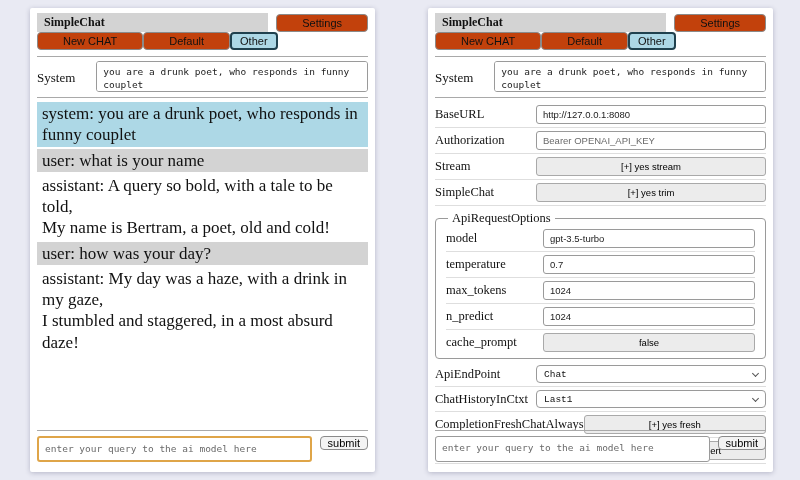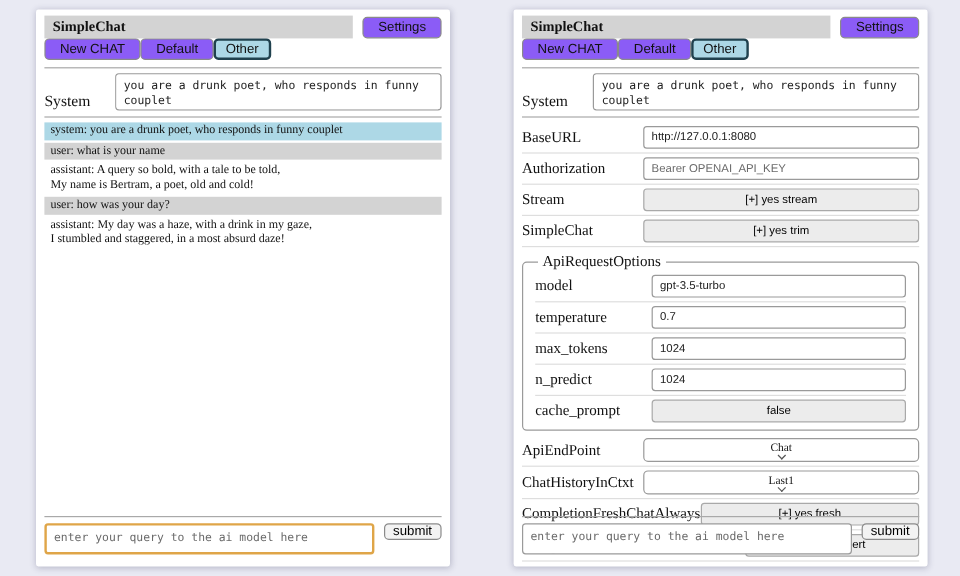--- a/index.html
+++ b/index.html
@@ -8,53 +8,53 @@
 
   .panel { position:absolute; top:8px; width:345px; height:464px; background:#ffffff;
            border-radius:2px; box-shadow:0 1px 5px rgba(50,50,90,0.28); padding:5px 7px; }
   #panel-chat { left:30px; }
   #panel-settings { left:428px; }
 
   
   .hdr { display:flex; align-items:stretch; gap:8px; }
   .titlebar { flex:1; background:#d3d3d3; font-weight:700; font-size:12px; padding:2px 7px; line-height:15px; }
   button.std, .btnlike { font-family:"Liberation Sans", sans-serif; font-size:11px; color:#111;
-           background:#8b5cf6; border:1px solid #8a8a8a; border-radius:4px; padding:1px 12px; line-height:14px; cursor:pointer; }
+           background:#c2410c; border:1px solid #8a8a8a; border-radius:4px; padding:1px 25px; line-height:14px; cursor:pointer; }
   .hdr button.std { align-self:center; }
 
   
   .toolbar { display:flex; gap:0; margin:0 0 6px; }
   .toolbar button.selected { background:#add8e6; border:2px solid #20414e; padding:0 8px; }
 
   hr.div { border:none; border-top:1px solid #a9a9a9; margin:4px 0; }
   .srow-sep { border-bottom:1px solid #dedede; }
 
   
-  .sysrow { display:flex; gap:21px; align-items:flex-end; margin:4px 0 5px; font-size:13px; }
+  .sysrow { display:flex; gap:21px; align-items:center; margin:4px 0 5px; font-size:13px; }
   .sysrow label { padding-top:3px; }
   .sysrow textarea { flex:1; height:31px; resize:none; font-family:"DejaVu Sans Mono", monospace;
            font-size:9.5px; line-height:13px; border:1px solid #9a9a9a; border-radius:3px; padding:3px 6px; color:#222; }
 
   
-  .msgs { margin-top:3px; font-size:10px; line-height:1.25; }
+  .msgs { margin-top:3px; font-size:17px; line-height:1.25; }
   .msg { padding:1px 5px; margin-bottom:2px; white-space:pre-line; }
   .msg.system { background:#add8e6; }
   .msg.user { background:#d3d3d3; }
 
   
   .srow { display:flex; align-items:center; justify-content:space-between; padding:3px 0; font-size:12.5px; }
   .ctrl { width:230px; }
   fieldset .ctrl { width:212px; }
   .ctrl input { width:100%; font-family:"Liberation Sans", sans-serif; font-size:9.5px;
            border:1px solid #9a9a9a; border-radius:3px; padding:3px 6px; color:#222; }
   .ctrl button.wbtn { width:100%; display:block; background:#ececec; border:1px solid #a9a9a9; border-radius:3px;
            font-family:"Liberation Sans", sans-serif; font-size:9.5px; padding:3px 0; text-align:center; cursor:pointer; }
   .ctrl .sel { display:flex; justify-content:space-between; align-items:center; background:#fff;
-           border:1px solid #9a9a9a; border-radius:4px; font-family:Liberation Serif, serif;
-           font-size:9.5px; padding:2.5px 7px; cursor:pointer;flex-direction:column; }
+           border:1px solid #9a9a9a; border-radius:4px; font-family:Liberation Mono, monospace;
+           font-size:9.5px; padding:2.5px 7px; cursor:pointer; }
   .chev { width:5px; height:5px; border-right:1.5px solid #555; border-bottom:1.5px solid #555;
            transform:rotate(45deg); margin-top:-2px; }
 
   fieldset { border:1px solid #9a9a9a; border-radius:4px; margin:5px 0 3px; padding:0 10px 3px; }
   legend { font-size:12.5px; padding:0 4px; margin-left:2px; }
 
   
   .footer { position:absolute; left:7px; right:7px; bottom:10px; }
   .qrow { display:flex; gap:8px; margin-top:5px; align-items:flex-start; }
   textarea.query { flex:1; height:26px; resize:none; font-family:"DejaVu Sans Mono", monospace;

